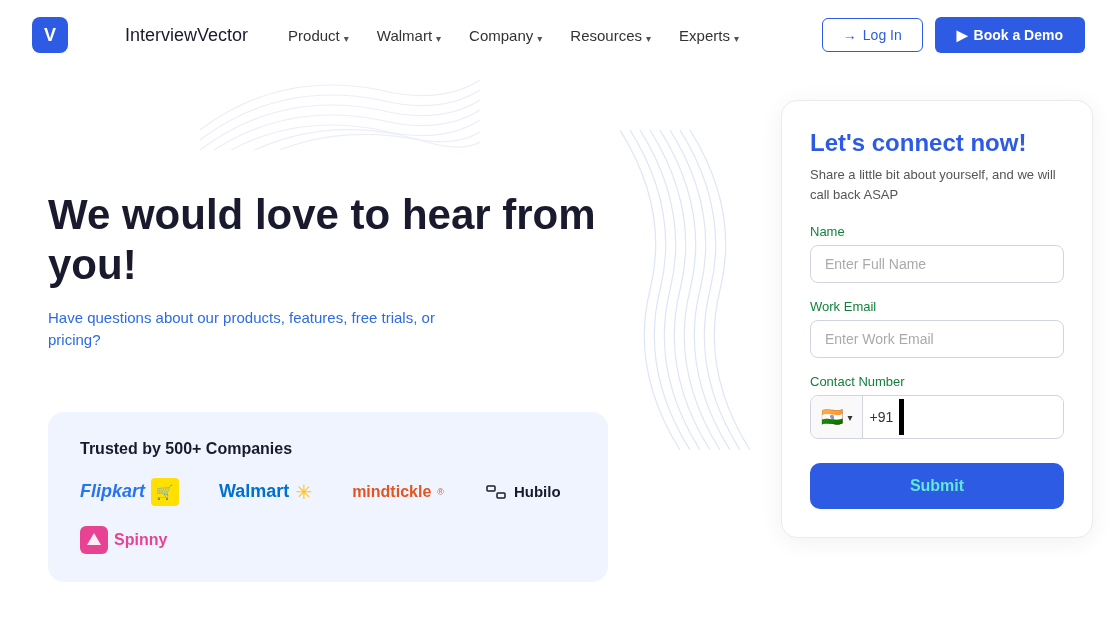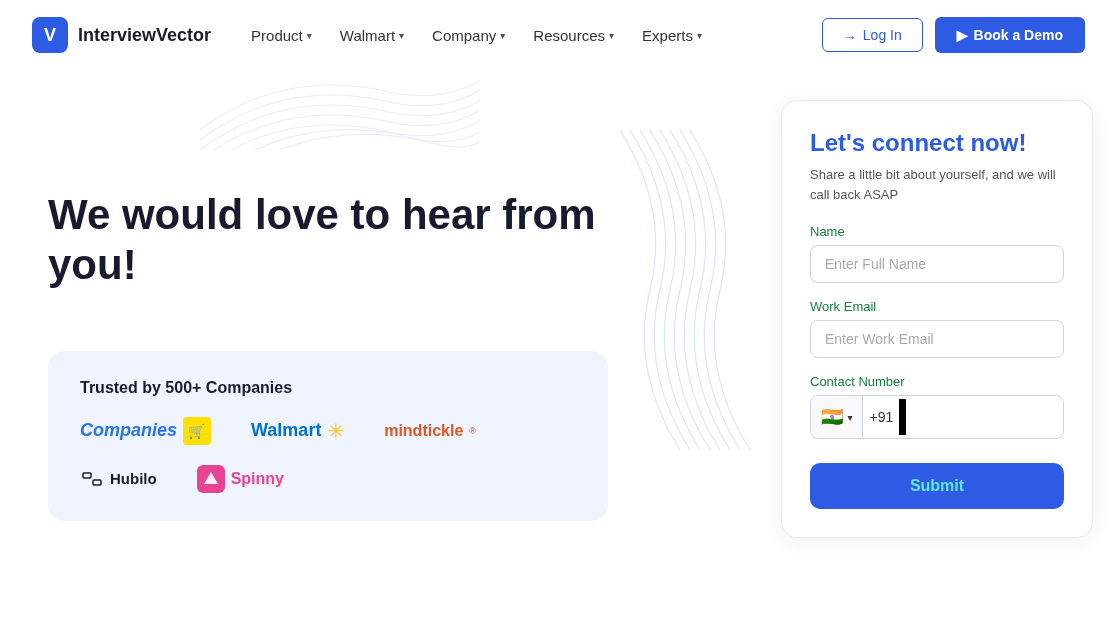--- a/index.html
+++ b/index.html
@@ -25,31 +25,32 @@
       width: 36px; height: 36px;
       background: #2d5be3;
       border-radius: 8px;
       display: flex; align-items: center; justify-content: center;
       color: #fff;
       font-weight: bold;
       font-size: 18px;
     }
     .logo-text {
       font-size: 18px;
-      font-weight: 700;
+      font-weight: 400;
       color: #1a1a2e;
+      margin-left: 47px;
     }
     .nav-links {
       display: flex;
       gap: 28px;
       flex: 1;
     }
     .nav-item {
       display: flex;
-      align-items: center;
+      align-items: flex-end;
       gap: 4px;
       font-size: 15px;
       color: #333;
       cursor: pointer;
       white-space: nowrap;
     }
     .nav-item .chevron {
       font-size: 10px;
       color: #555;
     }
@@ -335,27 +336,28 @@
         <path d="M0,90 Q80,30 180,50 Q240,65 280,40"></path>
         <path d="M0,100 Q80,40 180,60 Q240,75 280,50"></path>
         <path d="M20,100 Q100,45 200,65 Q250,80 280,62"></path>
         <path d="M40,100 Q120,50 220,70 Q260,83 280,72"></path>
       </g>
     </svg>
   </div>
 
   <div class="left-side">
     <h1 class="hero-title">We would love to hear from you!</h1>
+    <p class="hero-subtitle">Have questions about our products, features, free trials, or pricing?</p>
 
     <div class="trusted-card">
       <div class="trusted-title">Trusted by 500+ Companies</div>
       <div class="company-logos">
 
         <div class="company-logo">
-          <span class="logo-flipkart">Companies</span>
+          <span class="logo-flipkart">Flipkart</span>
           <div class="logo-flipkart-icon">🛒</div>
         </div>
 
         <div class="company-logo">
           <span class="logo-walmart">Walmart</span>
           <span class="logo-walmart-star">✳</span>
         </div>
 
         <div class="company-logo">
           <span class="logo-mindtickle">mindtickle</span>
@@ -416,21 +418,21 @@
         <input class="form-input" type="email" placeholder="Enter Work Email" style="">
       </div>
 
       <div class="form-group">
         <label class="form-label">Contact Number</label>
         <div class="phone-wrap">
           <div class="phone-flag">
             <span class="flag-emoji">🇮🇳</span>
             <span style="font-size:10px;">▾</span>
           </div>
-          <span style="padding:10px 6px; font-size:14px; color:#333; border-right:7px solid #000000;">+91</span>
+          <span style="padding:10px 6px; font-size:14px; color:#333; border-right:5px solid #000000;">+91</span>
           <input class="phone-input" type="tel" style="">
         </div>
       </div>
 
       <button class="btn-submit">
         <span>Submit</span>
       </button>
     </div>
 
   </div>

